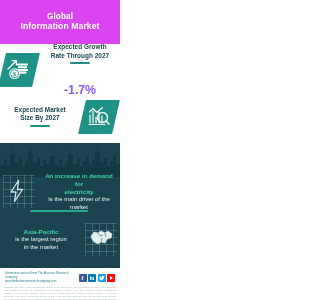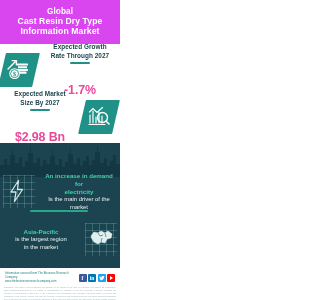--- a/index.html
+++ b/index.html
@@ -49,21 +49,21 @@
 
   .txtblock{flex:1 1 auto;display:flex;flex-direction:column;align-items:center;justify-content:center;}
   .cap{
     color:#1b4450;font-weight:bold;font-size:6.4px;line-height:1.28;text-align:center;
     letter-spacing:.05px;
   }
   .rule{
     width:20px;height:2px;background:#1f9186;margin:2.5px 0 1.5px;border-radius:1px;
   }
   .val{
-    color:#ec4899;font-weight:bold;font-size:12.4px;line-height:1.05;text-align:center;
+    color:#8b5cf6;font-weight:bold;font-size:12.4px;line-height:1.05;text-align:center;
     letter-spacing:-.1px;
     margin-top:18px;
   }
 
   
   .lower{
     position:absolute;left:0;top:143px;width:120px;height:122px;
     background:#1b4450;overflow:hidden;
   }
   .skyline{position:absolute;left:0;top:0;width:120px;height:34px;opacity:.55;}
@@ -121,21 +121,20 @@
     color:#9fb0b4;font-size:2.05px;line-height:1.42;text-align:justify;
   }
 </style>
 </head>
 <body>
 
 <div class="poster">
 
   <div class="header">
     <div class="ln h-l1">Global</div>
-    <div class="ln h-l2">Cast Resin Dry Type</div>
     <div class="ln h-l3">Information Market</div>
   </div>
 
   <div class="mid">
 
     <div class="row row1">
       <div class="badge">
         <div class="para"></div>
         <svg width="28" height="28" viewBox="0 0 28 28">
           <g fill="none" stroke="#ffffff" stroke-width="1.4" stroke-linecap="round" stroke-linejoin="round">
@@ -159,21 +158,20 @@
         <div class="rule"></div>
         <div class="val">-1.7%</div>
       </div>
     </div>
 
     <div class="row row2">
       <div class="txtblock">
         <div class="cap">Expected Market</div>
         <div class="cap">Size By 2027</div>
         <div class="rule"></div>
-        <div class="val">$2.98 Bn</div>
       </div>
       <div class="badge">
         <div class="para"></div>
         <svg width="28" height="28" viewBox="0 0 28 28">
           <g fill="none" stroke="#ffffff" stroke-width="1.2" stroke-linecap="round">
             <path d="M5 20 L5 12"></path>
               <path d="M8 20 L8 8"></path>
               <path d="M11 20 L11 14"></path>
             <path d="M14 20 L14 9"></path>
               <path d="M17 20 L17 13"></path>

